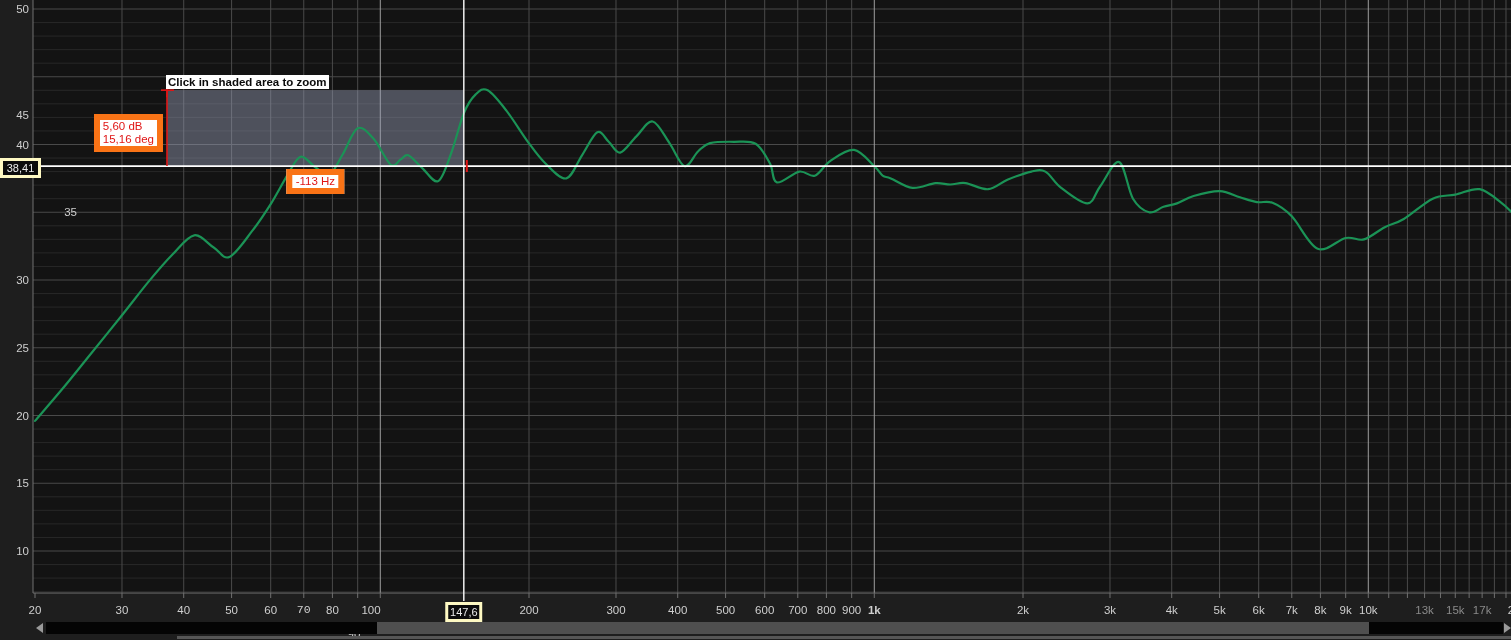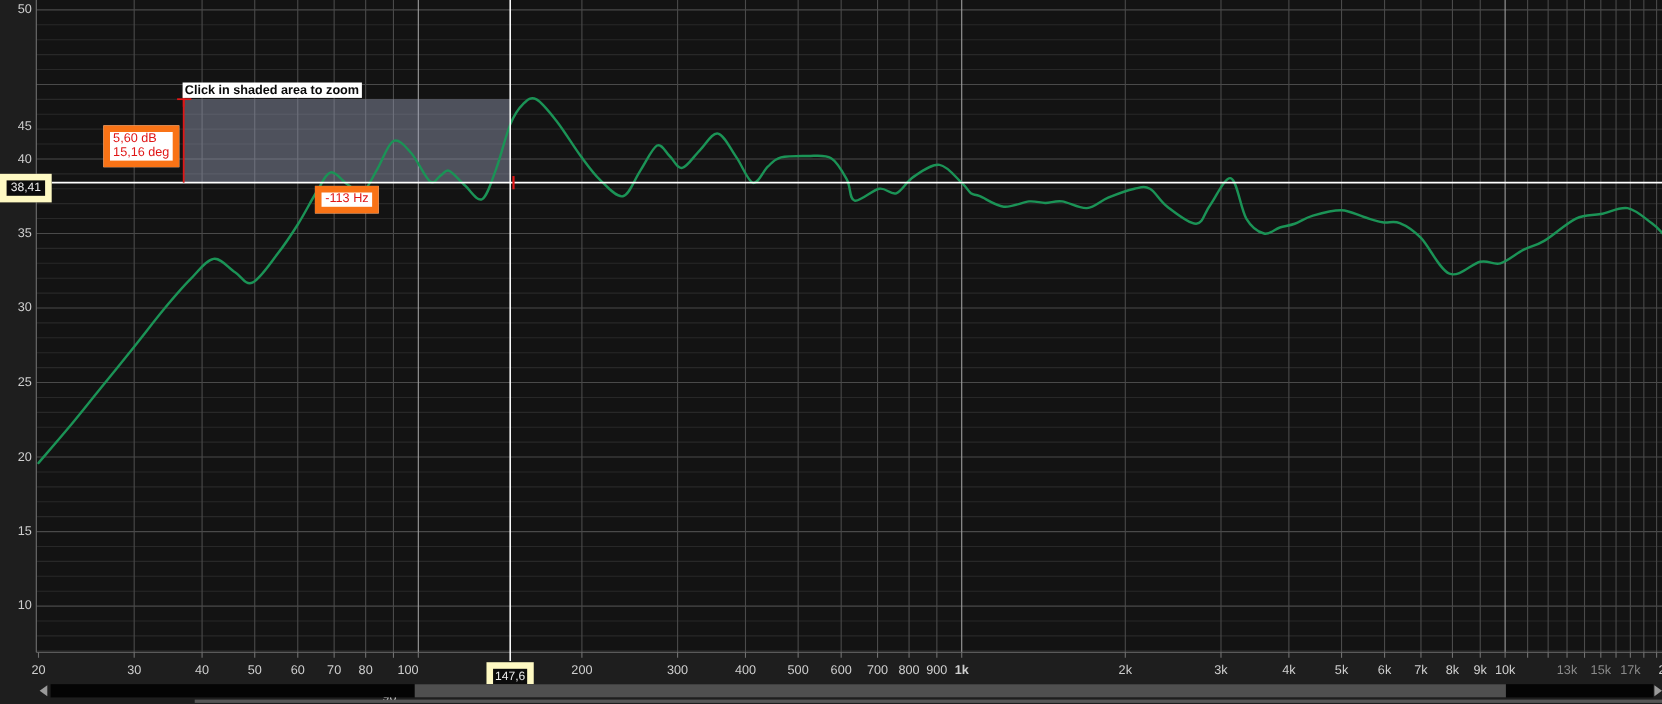--- a/index.html
+++ b/index.html
@@ -2,21 +2,21 @@
 <html><head>
 <meta charset="utf-8">
 <style>
   html,body{margin:0;padding:0;background:#1e1e1e;}
   .app{position:relative;width:1511px;height:640px;background:#1e1e1e;overflow:hidden;
        font-family:"Liberation Sans","DejaVu Sans",sans-serif;-webkit-font-smoothing:antialiased;}
   #chart-svg{position:absolute;left:0;top:0;}
   .ylab{position:absolute;left:0;width:29px;text-align:right;color:#cfcfcf;font-size:11.5px;line-height:12px;}
   .xlab{position:absolute;top:603px;color:#cfcfcf;font-size:11.5px;line-height:14px;transform:translateX(-50%);white-space:nowrap;}
   .xlab.dim{color:#8a8a8a;}
-  .vbox{position:absolute;background:#0c0c0c;border:6px solid #fef9c3;color:#ececec;font-size:11px;
+  .vbox{position:absolute;background:#0c0c0c;border:3px solid #fef9c3;color:#ececec;font-size:11px;
         line-height:14px;height:14px;padding:0 2px;text-align:center;white-space:nowrap;}
   .tooltip{position:absolute;background:#ffffff;color:#0a0a0a;font-size:11.5px;font-weight:bold;
            line-height:14px;padding:0 3px 0 2px;white-space:nowrap;}
   .redlbl{position:absolute;background:#ffffff;border:6px solid #f97316;color:#e01616;
           font-size:11.5px;line-height:13px;padding:0 3px;white-space:nowrap;}
   .sb-tri-left{position:absolute;width:0;height:0;border-top:5px solid transparent;
           border-bottom:5px solid transparent;border-right:7px solid #9a9a9a;}
   .sb-tri-right{position:absolute;width:0;height:0;border-top:5px solid transparent;
           border-bottom:5px solid transparent;border-left:7px solid #9a9a9a;}
   .sb-track{position:absolute;background:#040404;}
@@ -157,34 +157,34 @@
       <line x1="166.9828338310888" y1="90.16450000000003" x2="166.9828338310888" y2="166.04450000000006" stroke="#e01616" stroke-width="1.6"></line>
       <line x1="160.9828338310888" y1="90.16450000000003" x2="173.9828338310888" y2="90.16450000000003" stroke="#e01616" stroke-width="1.6"></line>
       <line x1="166.9828338310888" y1="83.16450000000003" x2="166.9828338310888" y2="97.16450000000003" stroke="#e01616" stroke-width="1.6"></line>
       <line x1="466.81984274058254" y1="160.04450000000006" x2="466.81984274058254" y2="172.04450000000006" stroke="#e01616" stroke-width="2"></line>
     </svg>
 
   <div id="ylabels">
       <div class="ylab" style="top: 3px;">50</div>
       <div class="ylab" style="top: 65px; margin-top: 44px;">45</div>
       <div class="ylab" style="top: 138.5px;">40</div>
-      <div class="ylab" style="top: 206.25px;">35</div>
+      <div class="ylab" style="top: 206.25px; margin-left: 48px;">35</div>
       <div class="ylab" style="top: 274px;">30</div>
       <div class="ylab" style="top: 341.75px;">25</div>
       <div class="ylab" style="top: 409.5px;">20</div>
       <div class="ylab" style="top: 477.25px;">15</div>
       <div class="ylab" style="top: 545px; text-align: right;">10</div>
     </div>
   <div id="xlabels">
       <div class="xlab" style="left: 35px;">20</div>
       <div class="xlab" style="left: 121.989px;">30</div>
       <div class="xlab" style="left: 183.709px;">40</div>
       <div class="xlab" style="left: 231.582px;">50</div>
       <div class="xlab" style="left: 270.698px;">60</div>
-      <div class="xlab" style="left: 303.77px;">70</div>
+      <div class="xlab" style="left: 303.77px; font-family: Liberation Mono, monospace;">70</div>
       <div class="xlab" style="left: 332.418px;">80</div>
       <div class="xlab" style="left: 354px; margin-top: 24px;">90</div>
       <div class="xlab" style="left: 371px;">100</div>
       <div class="xlab" style="left: 529px;">200</div>
       <div class="xlab" style="left: 615.989px;">300</div>
       <div class="xlab" style="left: 677.709px;">400</div>
       <div class="xlab" style="left: 725.582px;">500</div>
       <div class="xlab" style="left: 764.698px;">600</div>
       <div class="xlab" style="left: 797.77px;">700</div>
       <div class="xlab" style="left: 826.418px;">800</div>

